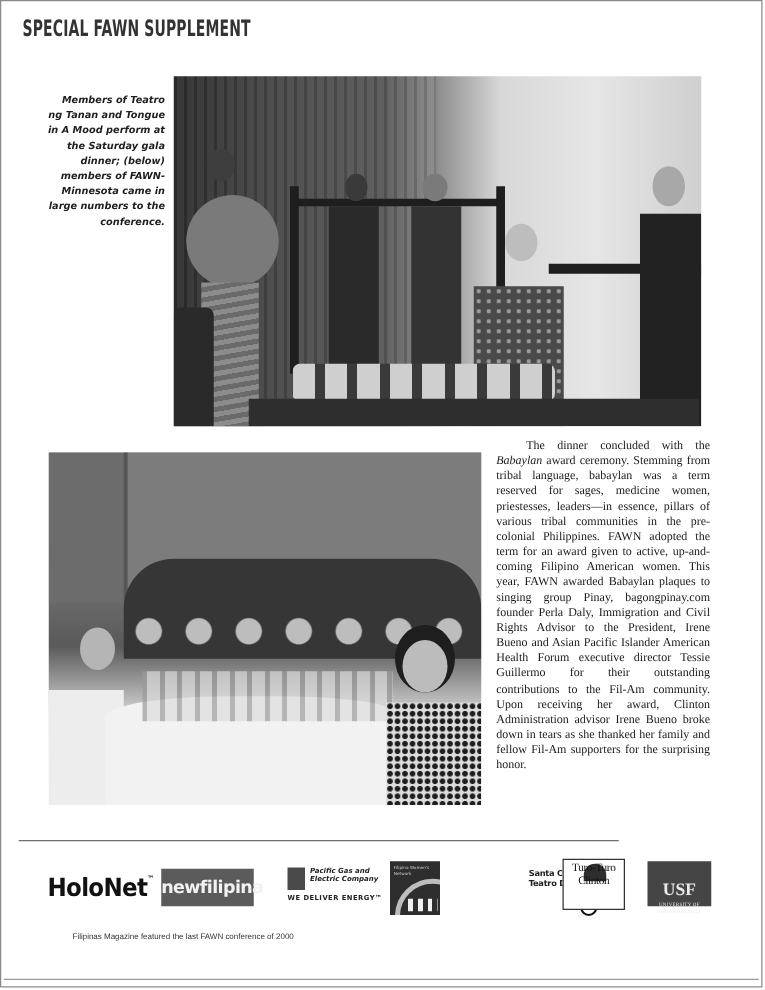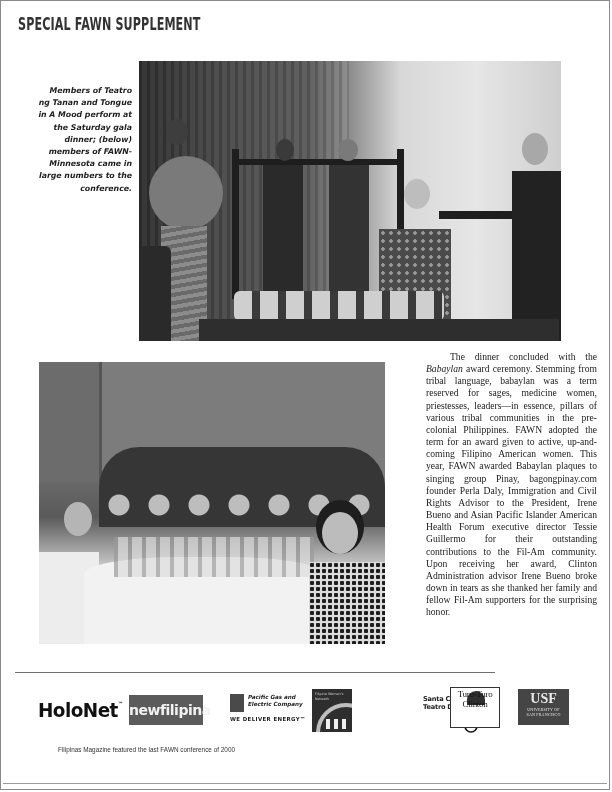--- a/index.html
+++ b/index.html
@@ -12,41 +12,40 @@
       border: 1px solid #8a8a8a; box-sizing: border-box;
     }
     .masthead {
       position: absolute; left: 18px; top: 13px;
       font-family: "DejaVu Sans", sans-serif; font-weight: bold;
       font-size: 18px; letter-spacing: 0.2px; color: #333;
       transform: scaleX(0.62); transform-origin: left top;
       white-space: nowrap; text-transform: uppercase;
     }
     .caption {
-      position: absolute; left: 36px; top: 85px; width: 96px;
+      position: absolute; left: 36px; top: 74px; width: 96px;
       font-family: "DejaVu Sans", sans-serif; font-style: italic; font-weight: bold;
       font-size: 7.8px; line-height: 12.2px; text-align: right; color: #1e1e1e;
     }
     .photo {
       position: absolute; overflow: hidden;
     }
     .photo-top {
       left: 139px; top: 61px; width: 422px; height: 280px;
       background: linear-gradient(90deg, #2e2e2e 0%, #474747 18%, #5a5a5a 40%, #8d8d8d 50%, #d8d8d8 62%, #e6e6e6 80%, #cfcfcf 100%);
     }
     .photo-bottom {
       left: 39px; top: 362px; width: 346px; height: 282px;
       background: linear-gradient(180deg, #6a6a6a 0%, #777 30%, #5a5a5a 55%, #d9d9d9 75%, #efefef 100%);
     }
     .shape { position: absolute; }
     .article {
       position: absolute; left: 397px; top: 351px; width: 171px;
       font-size: 9.6px; line-height: 12.15px; text-align: justify; color: #1a1a1a;
       font-family: "Liberation Serif", serif;
-      margin-left: 29px;
     }
     .article p { margin: 0; text-indent: 24px; }
     .article em { font-style: italic; }
     .rule {
       position: absolute; height: 1px; background: #6e6e6e;
     }
     .sponsor { position: absolute; }
     .holonet {
       left: 38px; top: 698px; font-family: "DejaVu Sans", sans-serif; font-weight: bold;
       font-size: 20px; color: #111; letter-spacing: -0.6px; transform: scaleX(0.92); transform-origin: left top;
@@ -68,21 +67,21 @@
       font-weight: bold; font-size: 5.4px; letter-spacing: 0.4px; color: #222; white-space: nowrap;
     }
     .fawn-badge { left: 312px; top: 689px; width: 40px; height: 43px; background: #2e2e2e; overflow: hidden; }
     .fawn-badge .txt { position: absolute; left: 3px; top: 3px; font-family: "DejaVu Sans", sans-serif; font-size: 3.4px; line-height: 5px; color: #cfcfcf; }
     .scvwd { left: 375px; top: 696px; width: 70px; height: 40px; margin-left: 48px; }
     .scvwd .name { font-family: "DejaVu Sans", sans-serif; font-weight: bold; font-size: 6.6px; line-height: 7.6px; color: #222; letter-spacing: -0.2px; }
     .turo { left: 450px; top: 687px; width: 50px; height: 41px; border: 1px solid #333; box-sizing: border-box; background: #fff; }
     .turo .dome { position: absolute; left: 16px; top: 3px; width: 18px; height: 14px; background: #2e2e2e; border-radius: 9px 9px 0 0; }
     .turo .name { position: absolute; left: 0; top: 2px; width: 48px; text-align: center; font-family: "Liberation Serif", serif; font-size: 9px; line-height: 9.5px; color: #111; letter-spacing: -0.3px; }
     .usf { left: 518px; top: 689px; width: 51px; height: 36px; background: #454545; color: #eaeaea; text-align: center; }
-    .usf .big { font-family: "Liberation Serif", serif; font-size: 14px; font-weight: bold; line-height: 16px; padding-top: 2px; }
+    .usf .big { font-family: "Liberation Serif", serif; font-size: 14px; font-weight: bold; line-height: 16px; padding-top: 16px; }
     .usf .small { font-family: "Liberation Serif", serif; font-size: 4px; line-height: 5px; letter-spacing: 0.2px; }
     .footer-credit {
       position: absolute; left: 58px; top: 746px; font-family: "Liberation Sans", sans-serif;
       font-size: 6.4px; color: #333; white-space: nowrap;
     }
   </style>
 </head>
 <body>
 
 <div class="page-frame"></div>

